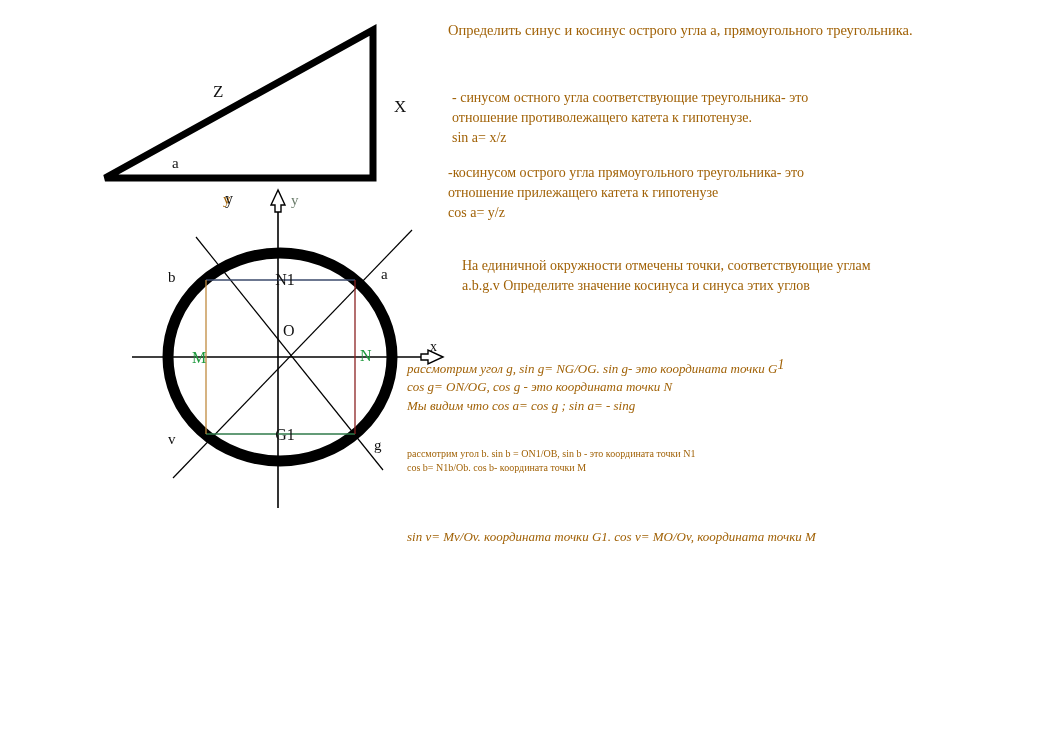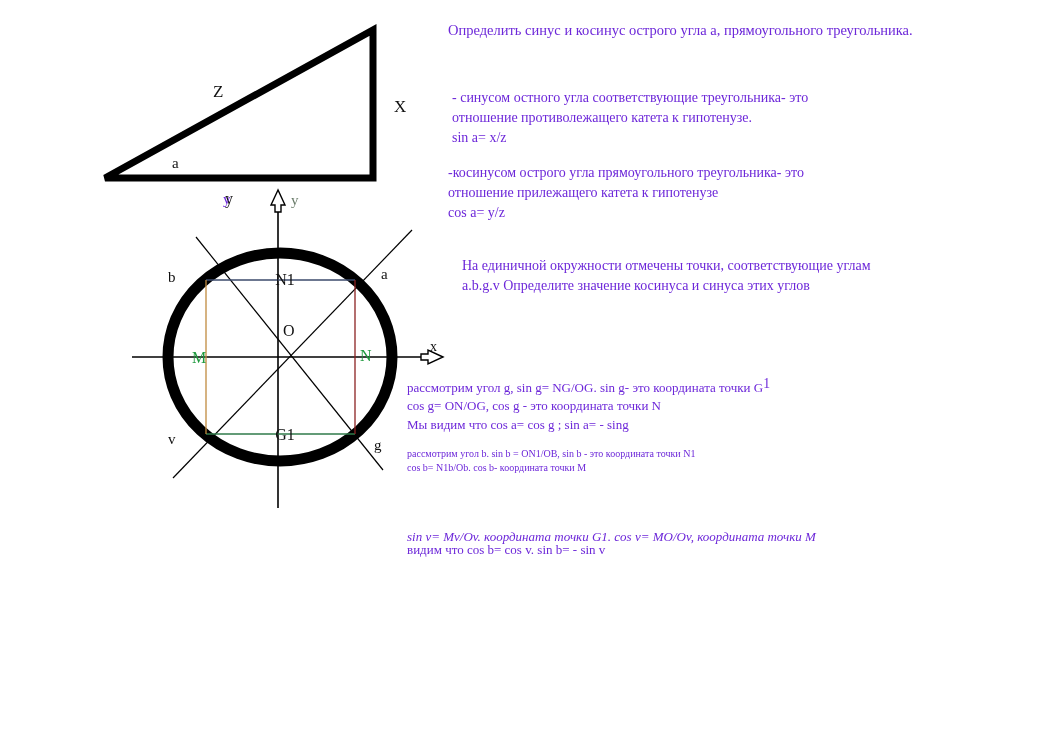--- a/index.html
+++ b/index.html
@@ -19,28 +19,28 @@
   .page {
     position: absolute;
     left: 0; top: 0;
     width: 1040px;
     height: 752px;
   }
   .txt {
     position: absolute;
     white-space: pre-wrap;
     line-height: 1.42;
-    color: #6d28d9;
+    color: #a16207;
   }
   .t-title   { left: 448px; top: 20px;  width: 470px; font-size: 14.5px; }
   .t-sin     { left: 452px; top: 88px;  width: 460px; font-size: 14px; }
   .t-cos     { left: 448px; top: 163px; width: 460px; font-size: 14px; }
   .t-circle  { left: 462px; top: 256px; width: 500px; font-size: 14px; }
   .t-angle-a { left: 458px; top: 312px; width: 540px; font-size: 12.6px; }
-  .t-angle-g { left: 407px; top: 379px; width: 560px; font-size: 13px; }
+  .t-angle-g { left: 407px; top: 360px; width: 560px; font-size: 13px; font-style: italic; }
   .t-angle-b { left: 407px; top: 447px; width: 560px; font-size: 10px; }
   .t-angle-v { left: 407px; top: 528px; width: 560px; font-size: 13px; font-style: italic; }
   .t-final   { left: 407px; top: 541px; width: 560px; font-size: 13px; }
 
   .sup1 { font-size: 1.05em; vertical-align: 0.28em; line-height: 0; }
 
   svg.figure {
     position: absolute;
     left: 0; top: 0;
     width: 1040px;
@@ -131,15 +131,14 @@
 
   <div class="txt t-angle-g"><span>рассмотрим угол g, sin g= NG/OG. sin g- это координата точки G</span><span class="sup1">1</span><span style="white-space:pre-wrap">
 cos g= ON/OG, cos g - это координата точки N
 Мы видим что cos a= cos g ; sin a= - sing</span></div>
 
   <div class="txt t-angle-b">рассмотрим угол b. sin b = ON1/OB, sin b - это координата точки N1
 cos b= N1b/Ob. cos b- координата точки M</div>
 
   <div class="txt t-angle-v">sin v= Mv/Ov. координата точки G1. cos v= MO/Ov, координата точки M</div>
 
-  <div class="txt t-final">видим что cos b= cos v. sin b= - sin v</div>
 
 </div>
 
 </body></html>

